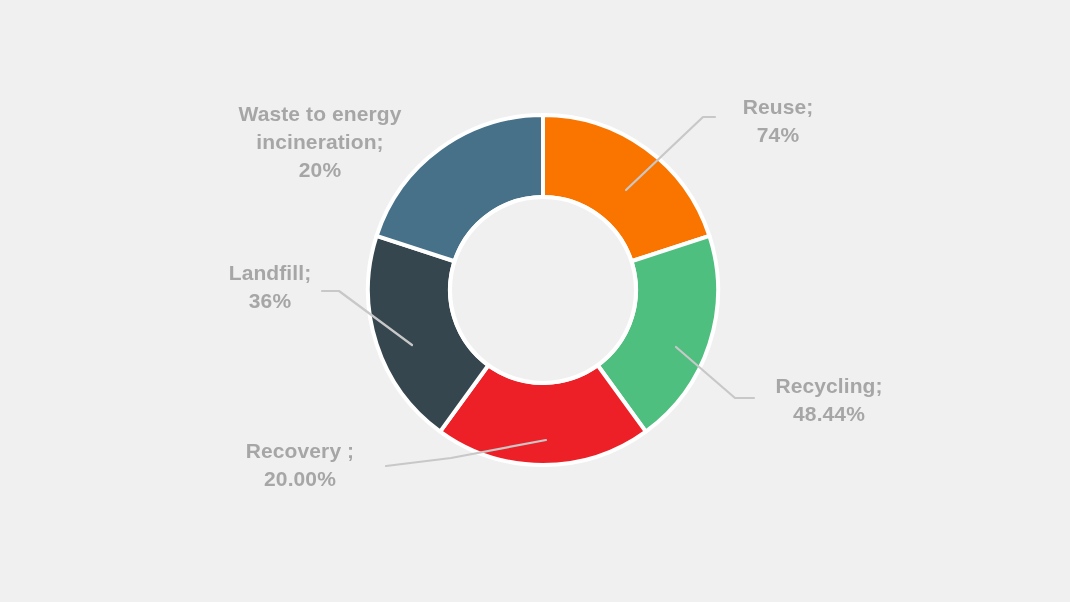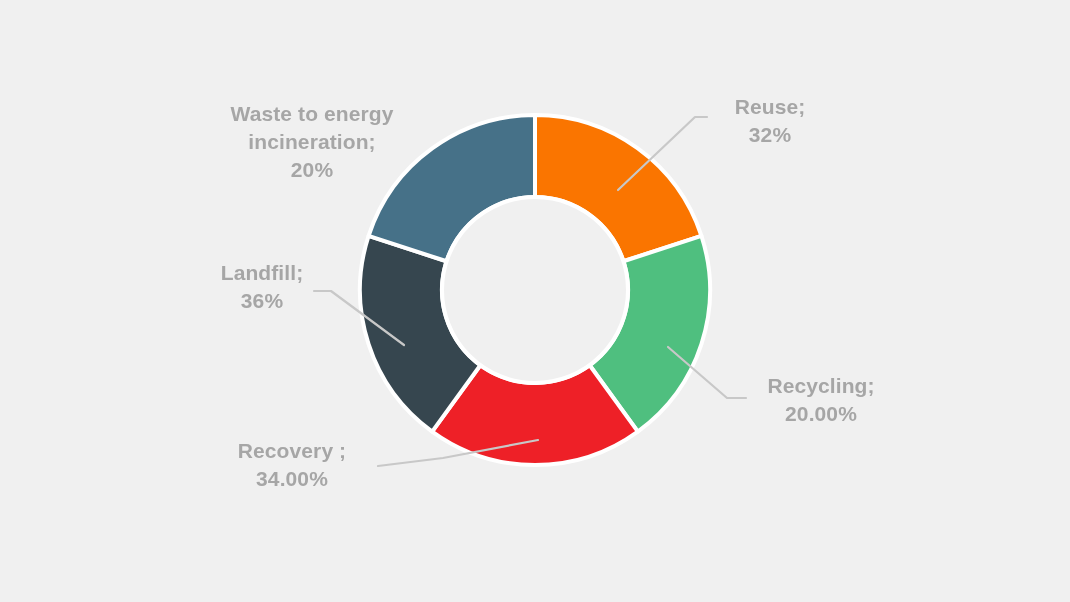--- a/index.html
+++ b/index.html
@@ -9,21 +9,21 @@
   body {
     width: 1070px;
     height: 602px;
     background: #f0f0f0;
     font-family: "Liberation Sans", sans-serif;
     overflow: hidden;
     position: relative;
   }
   #chart-stage {
     position: absolute;
-    left: 0;
+    left: 8px;
     top: 0;
     width: 970px;
     height: 602px;
   }
   svg.donut-svg {
     position: absolute;
     left: 0;
     top: 0;
     width: 1070px;
     height: 602px;
@@ -102,24 +102,24 @@
       <polyline class="leader-line" points="538,440 443,458 378,466" stroke="#c8c8c8"></polyline>
       <polyline class="leader-line" points="404,345 331,291 314,291" stroke="#c8c8c8"></polyline>
     </g>
   </svg>
 
   <div class="slice-label label-waste-to-energy-incineration" style="color: rgb(166, 166, 166);">Waste to energy
 incineration;
 20%</div>
 
   <div class="slice-label label-reuse" style="color: rgb(166, 166, 166);">Reuse;
-32%</div>
+74%</div>
 
   <div class="slice-label label-recycling" style="color: rgb(166, 166, 166);">Recycling;
-20.00%</div>
+48.44%</div>
 
   <div class="slice-label label-recovery" style="color: rgb(166, 166, 166);">Recovery ;
-34.00%</div>
+20.00%</div>
 
   <div class="slice-label label-landfill" style="color: rgb(166, 166, 166);">Landfill;
 36%</div>
 
 </div>
 
 </body></html>

